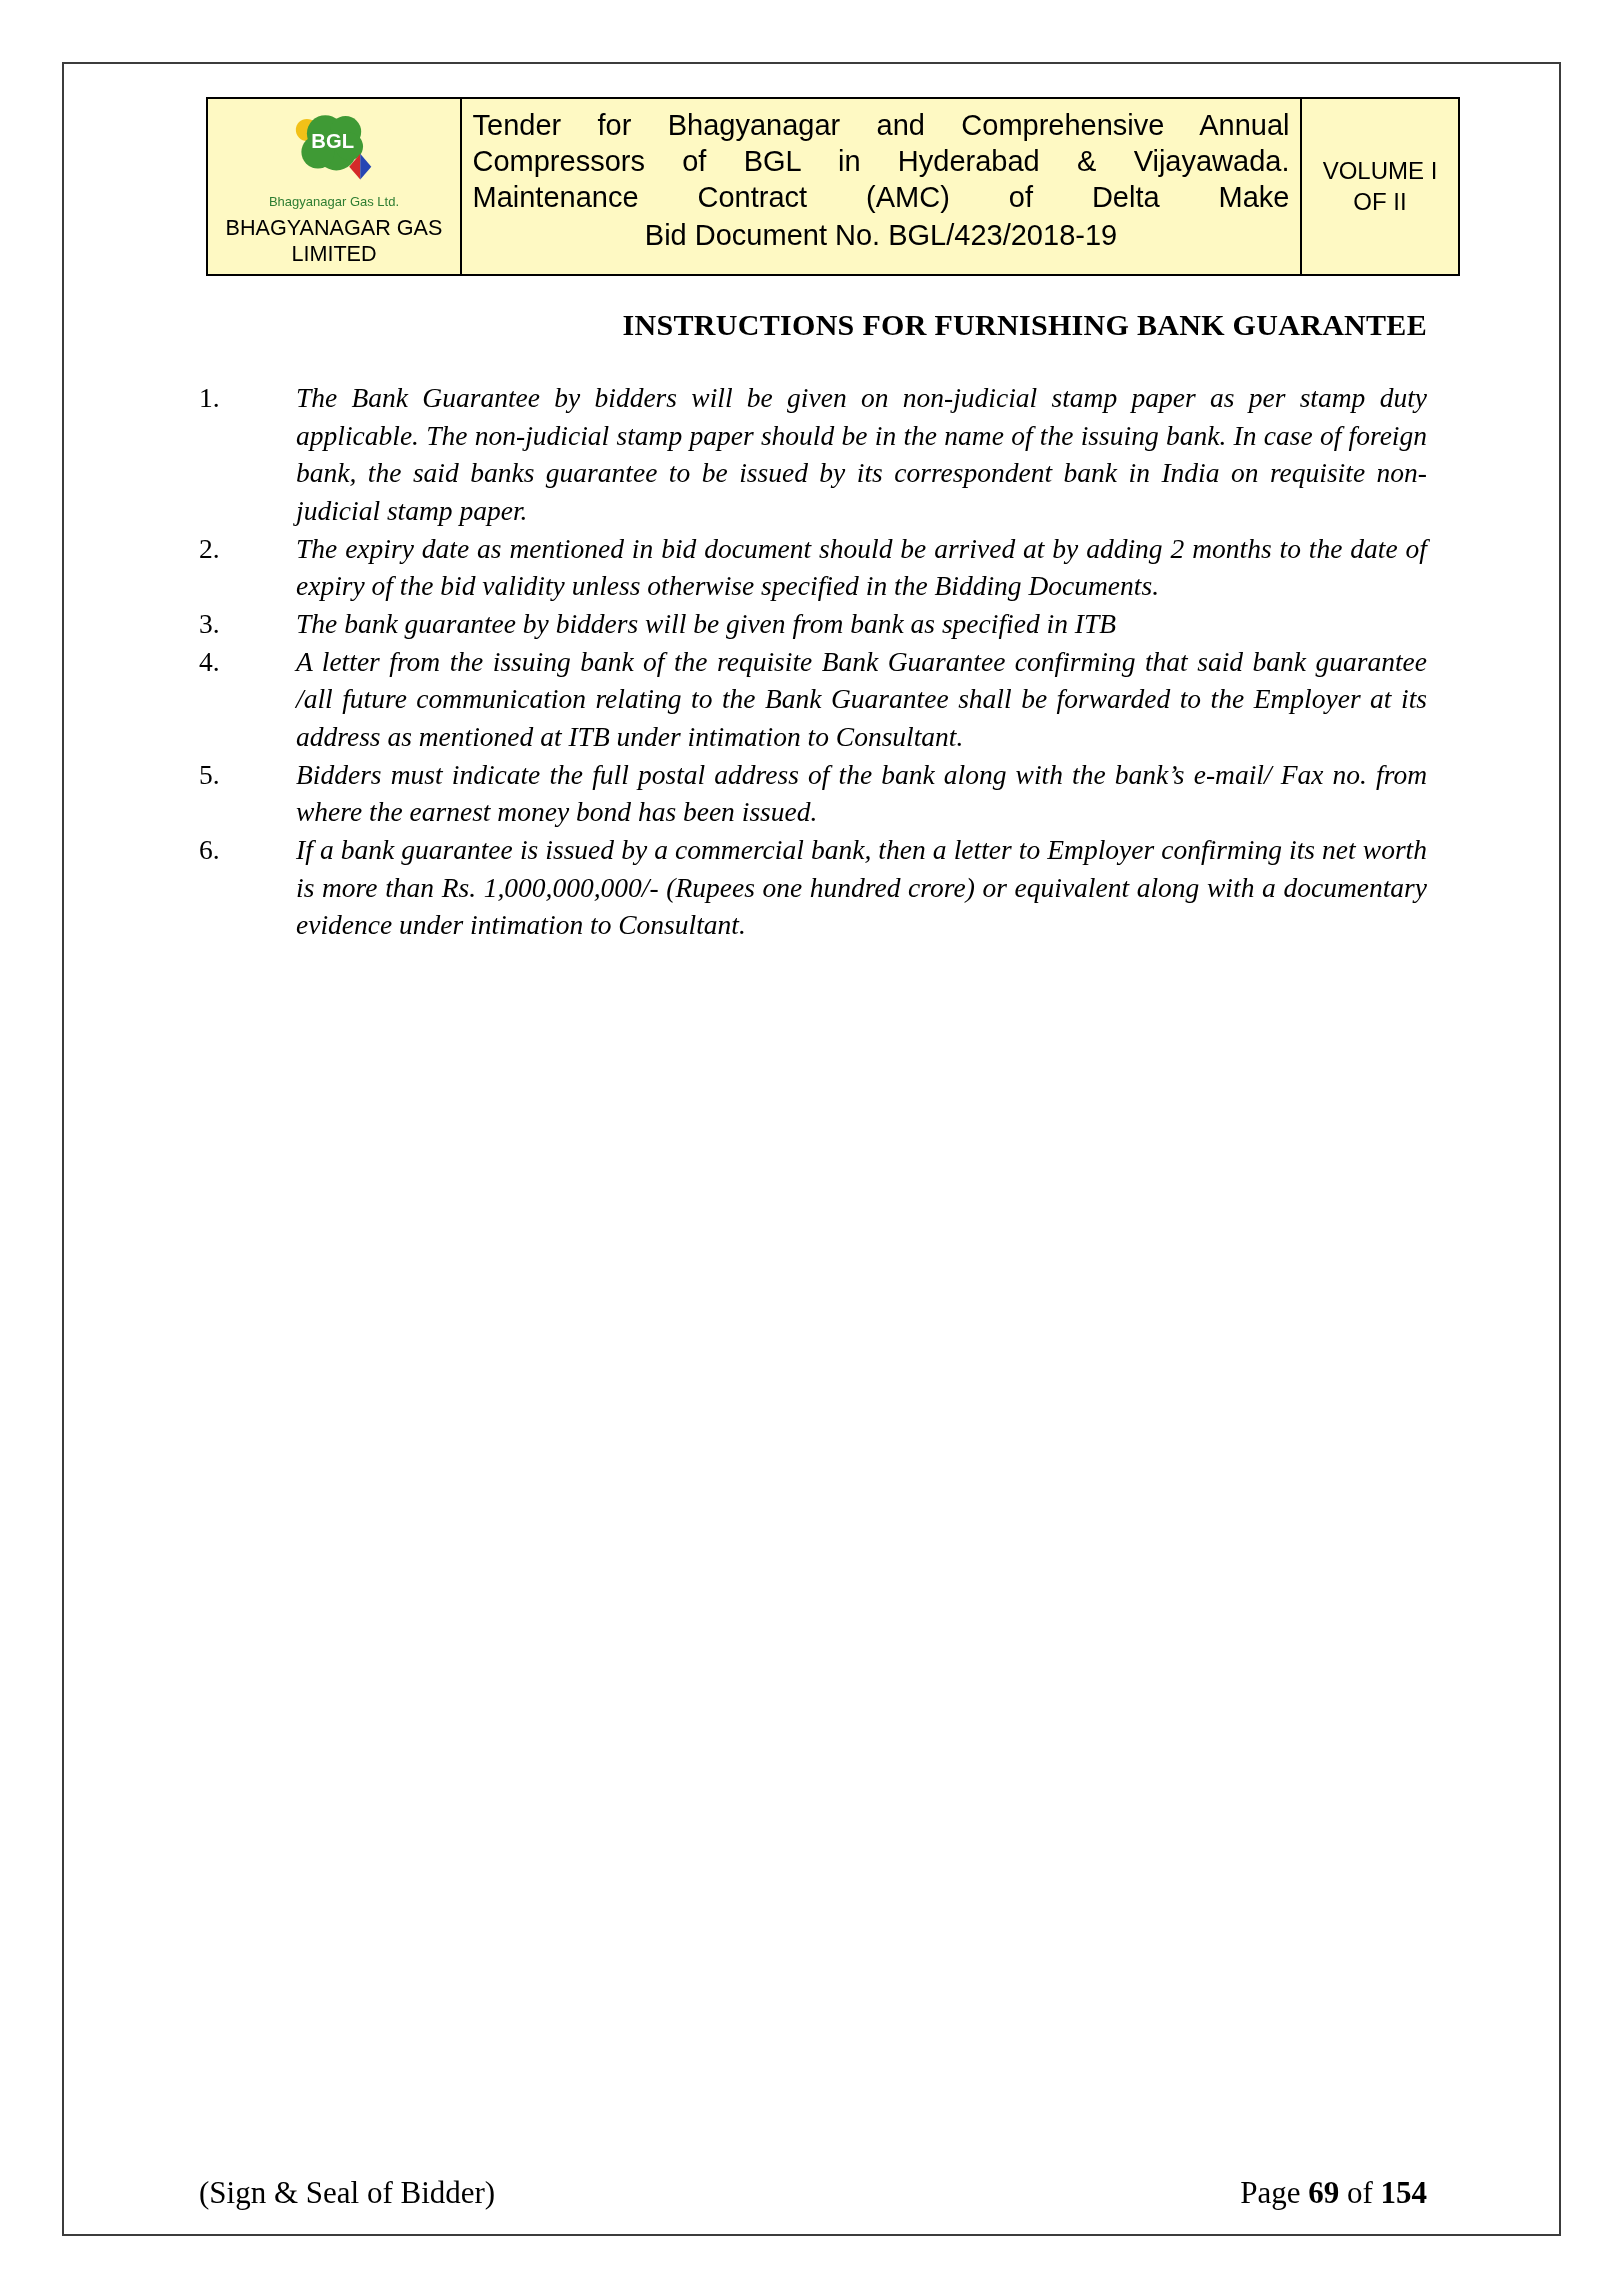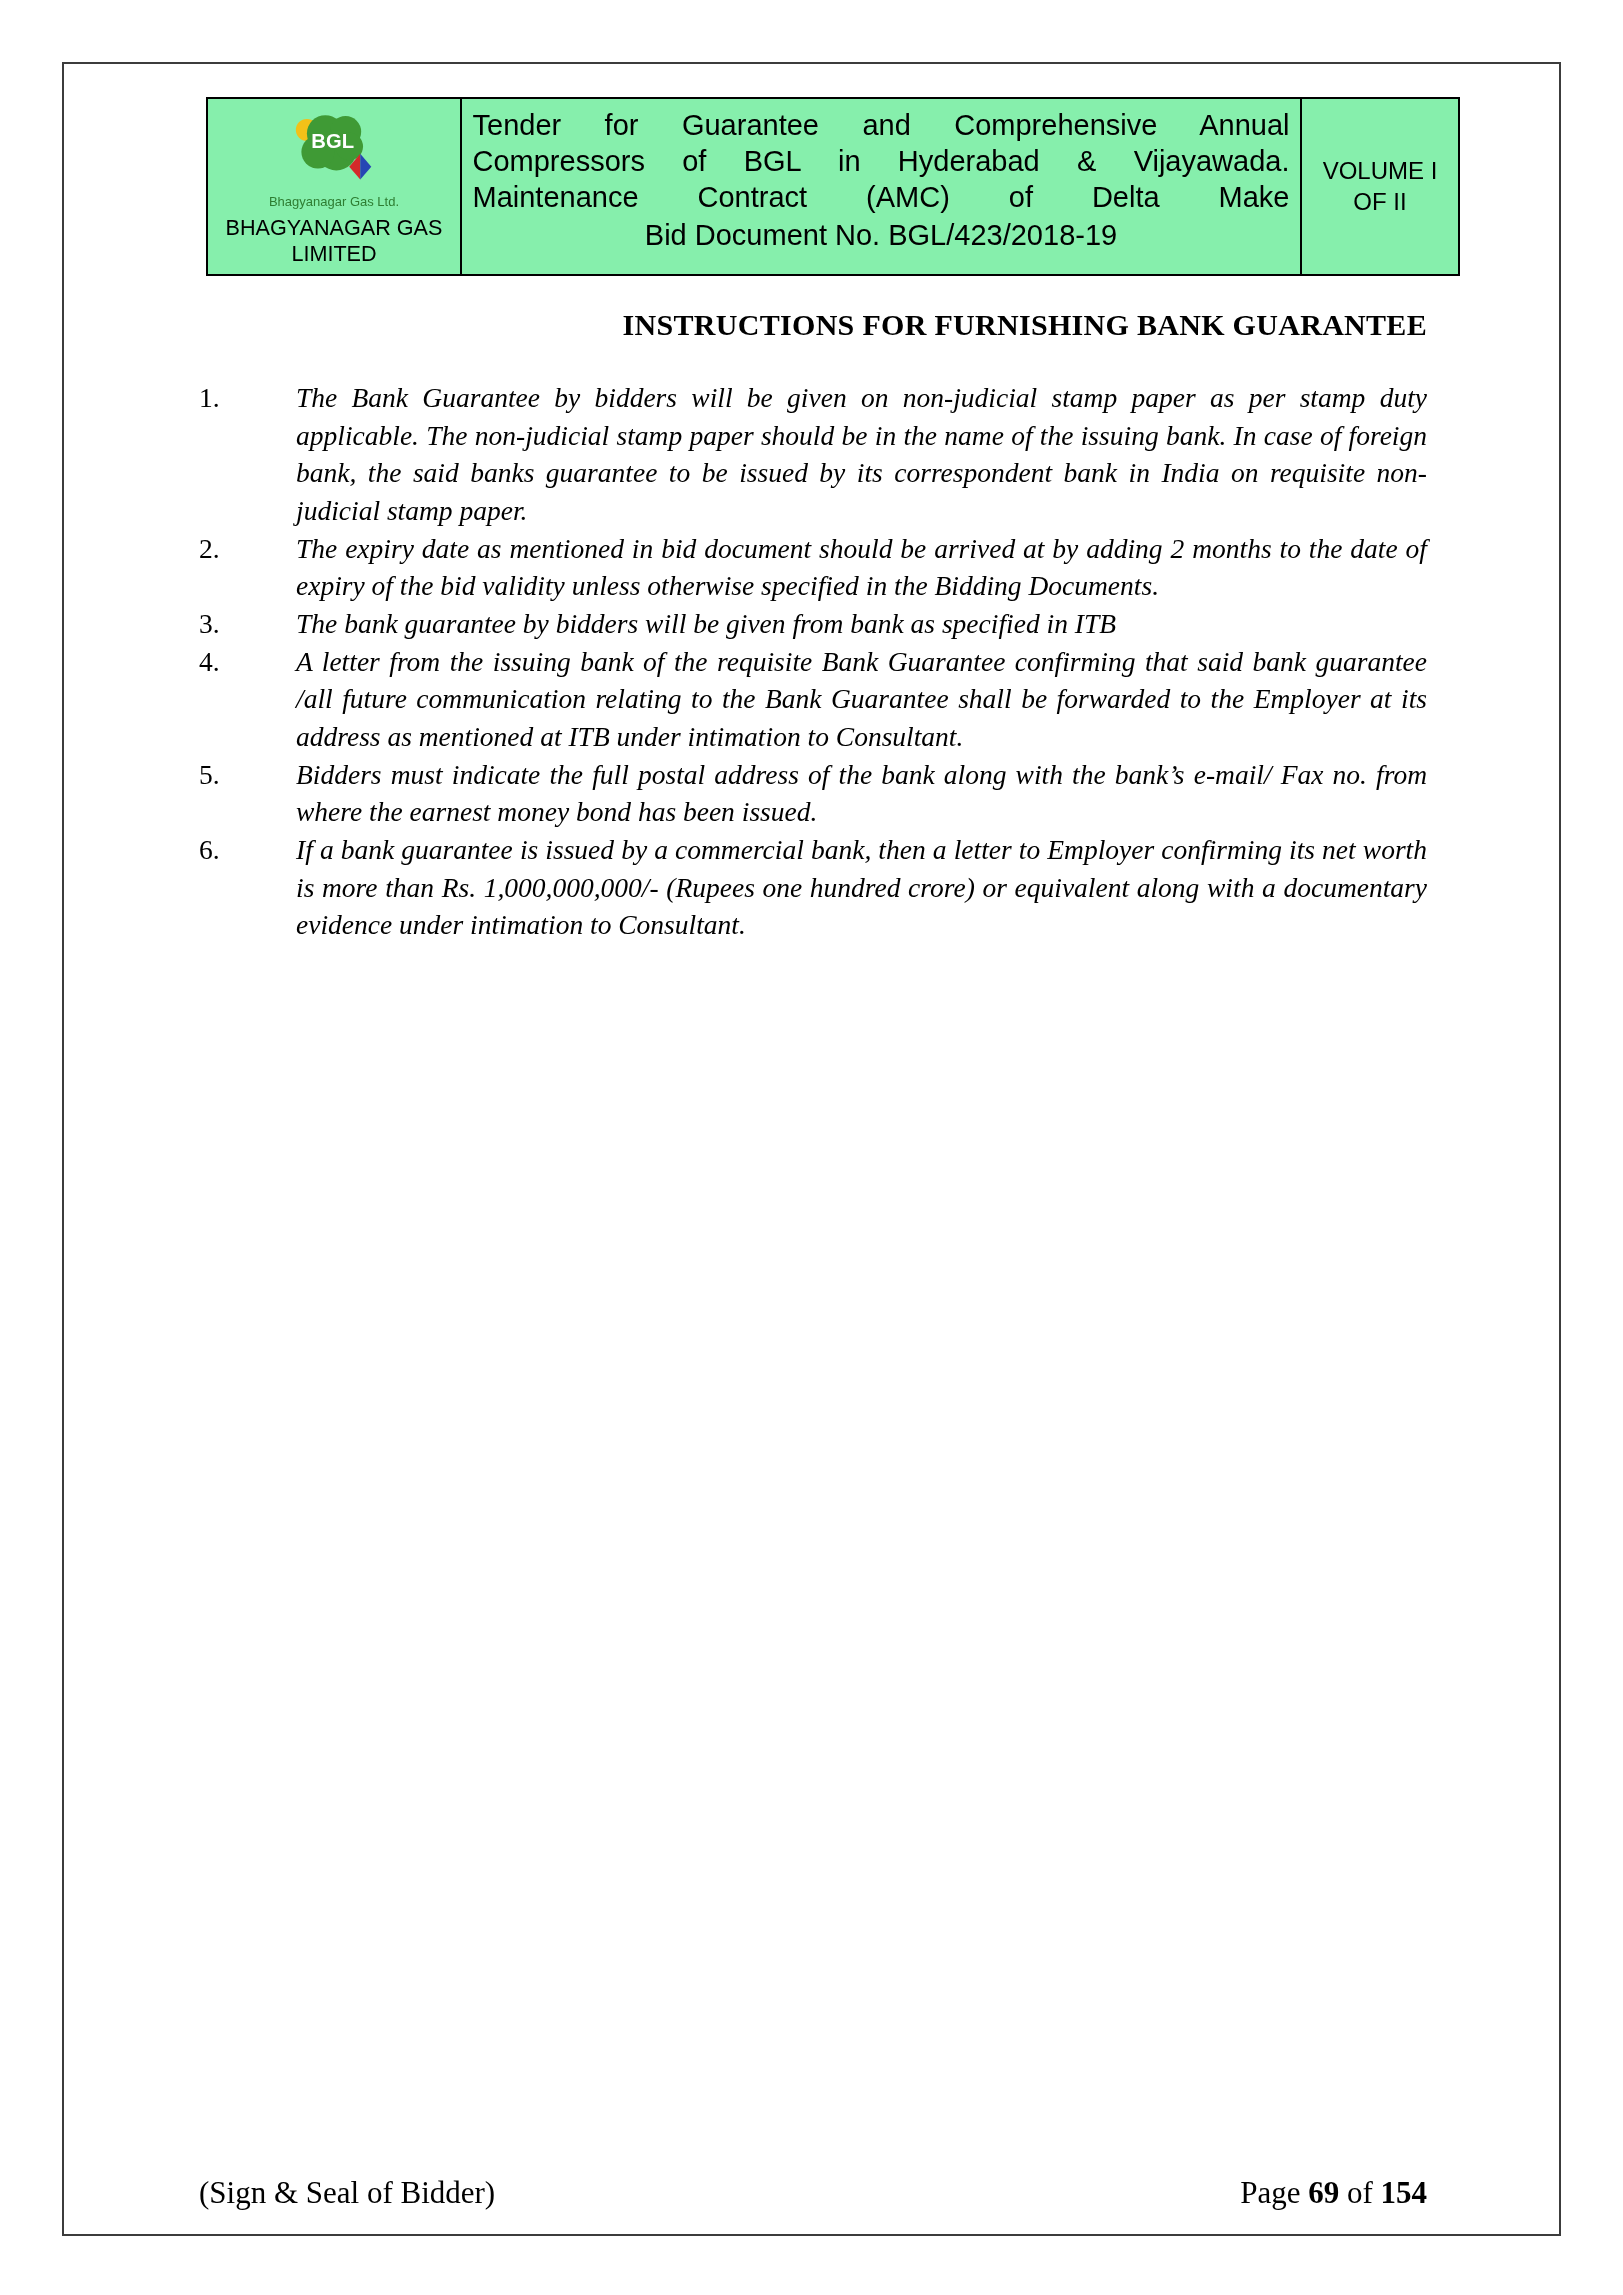--- a/index.html
+++ b/index.html
@@ -25,21 +25,21 @@
 
   
   .header-table {
     position: absolute;
     left: 206px;
     top: 97px;
     width: 1254px;
     display: flex;
     border: 2px solid #000;
     box-sizing: border-box;
-    background: #86efac;
+    background: #fef9c3;
     font-family: "Liberation Sans", sans-serif;
   }
   .logo-cell {
     width: 254px;
     flex: none;
     border-right: 2px solid #000;
     box-sizing: border-box;
     display: flex;
     flex-direction: column;
     align-items: center;
@@ -153,21 +153,21 @@
       <polygon points="88,52 100,66 88,80" fill="#2646b4"></polygon>
     </svg>
     <div class="logo-subtext">Bhagyanagar Gas Ltd.</div>
     <div class="company-name">
       <div>BHAGYANAGAR GAS</div>
       <div>LIMITED</div>
     </div>
   </div>
 
   <div class="title-cell">
-    <div class="tender-line">Tender for Guarantee and Comprehensive Annual</div>
+    <div class="tender-line">Tender for Bhagyanagar and Comprehensive Annual</div>
     <div class="tender-line">Compressors of BGL in Hyderabad &amp; Vijayawada.</div>
     <div class="tender-line">Maintenance Contract (AMC) of Delta Make</div>
     <div class="bid-doc-line">Bid Document No. BGL/423/2018-19</div>
   </div>
 
   <div class="volume-cell">
     <div>VOLUME I</div>
     <div>OF II</div>
   </div>
 </div>

